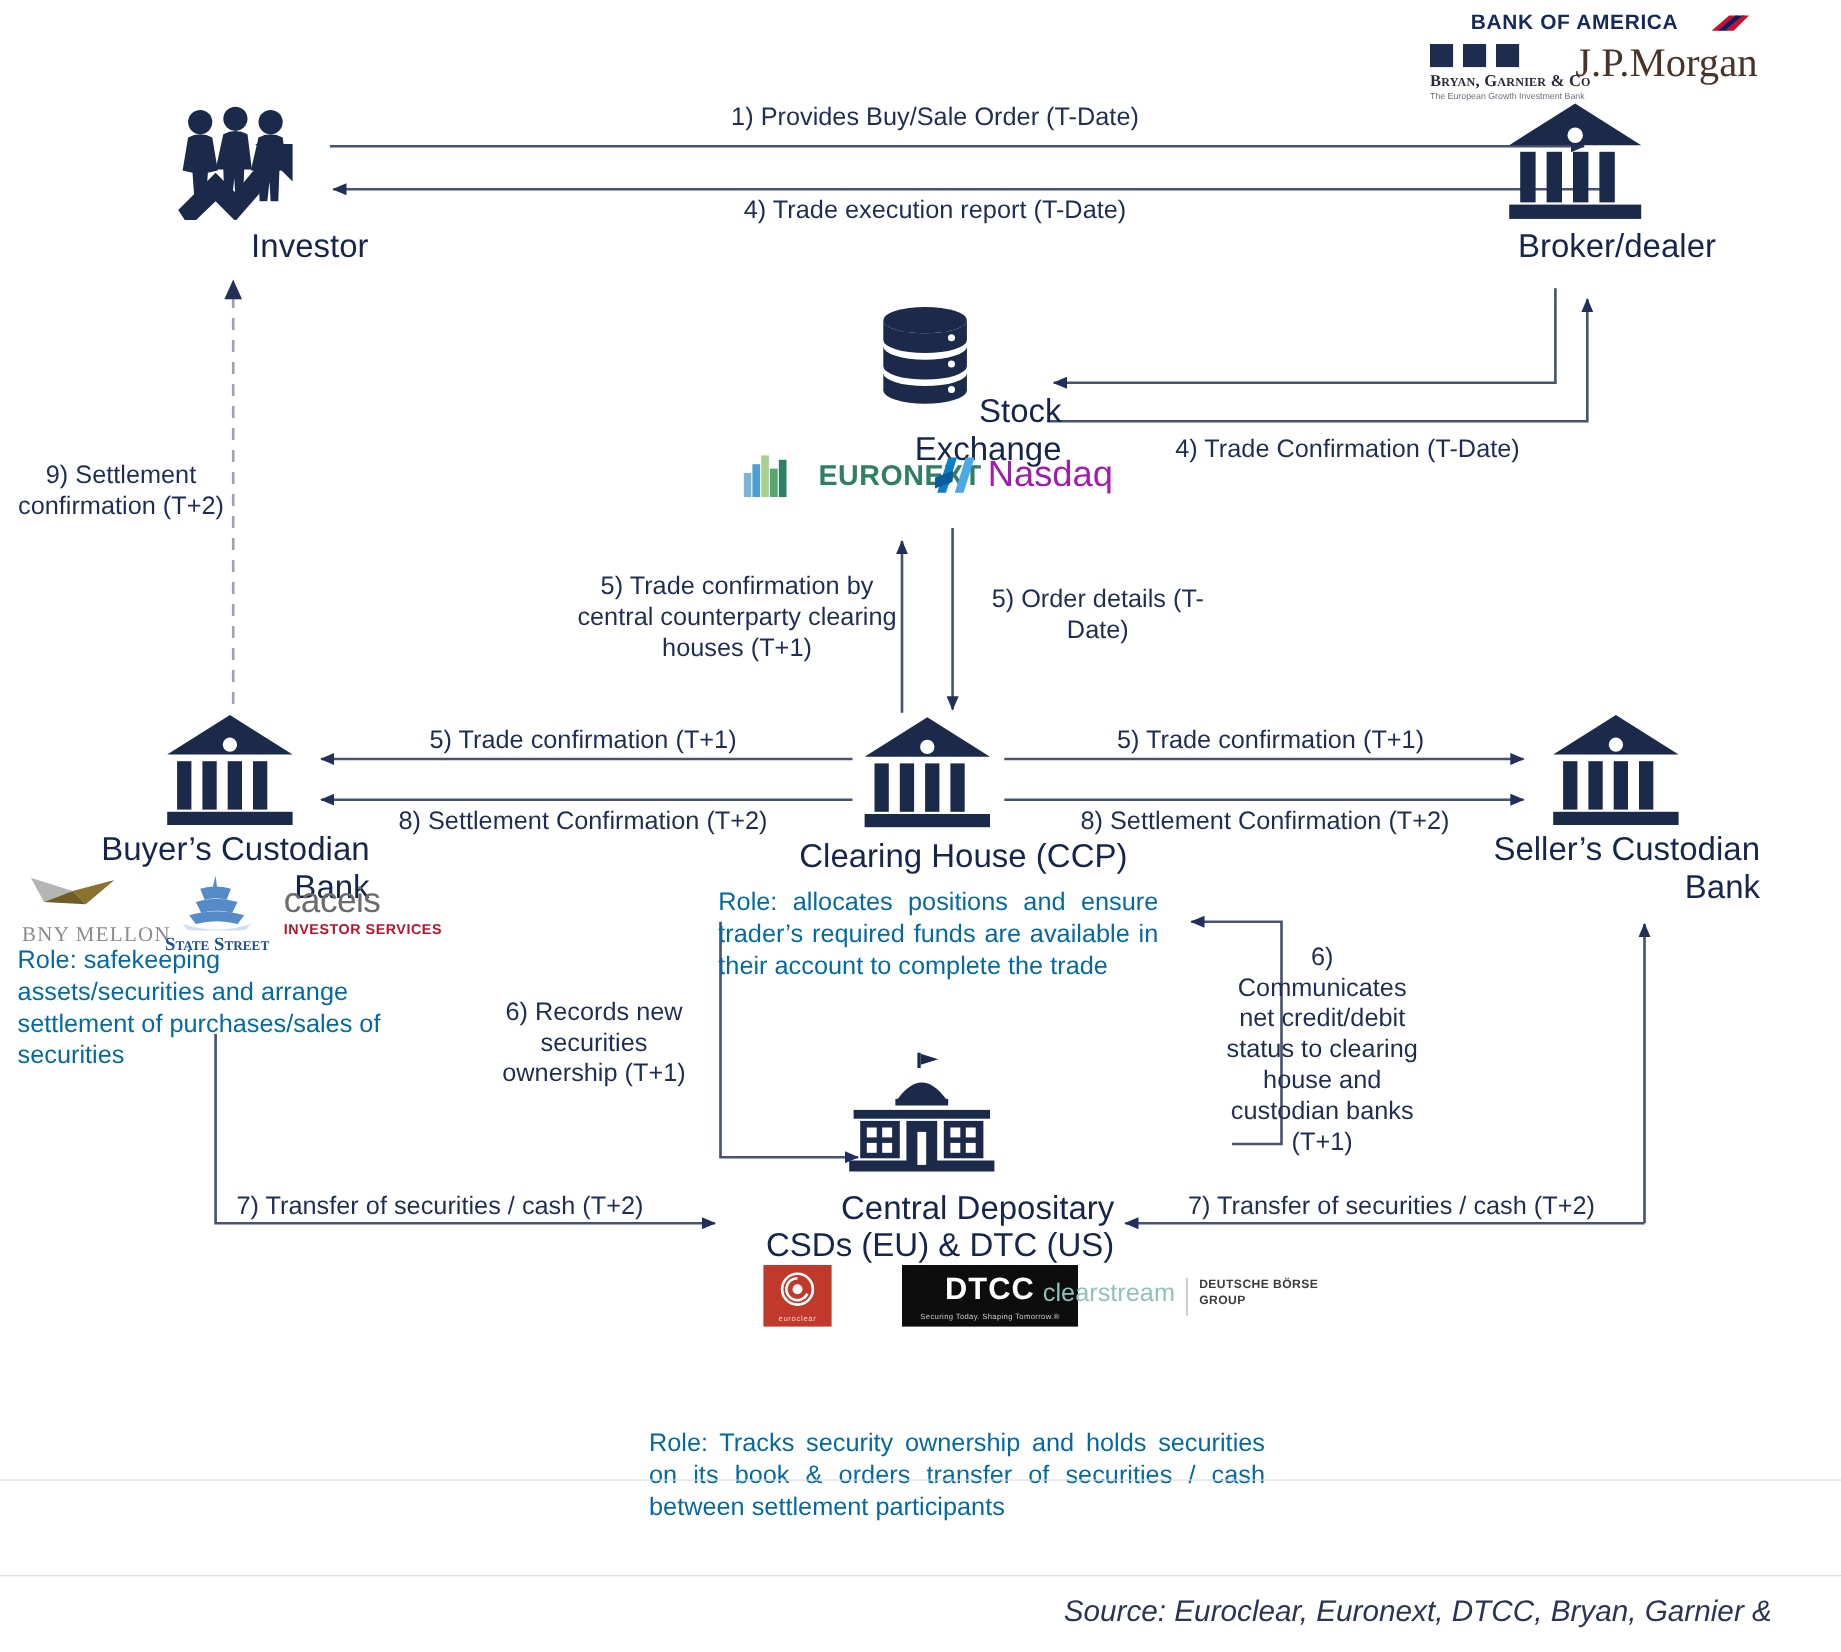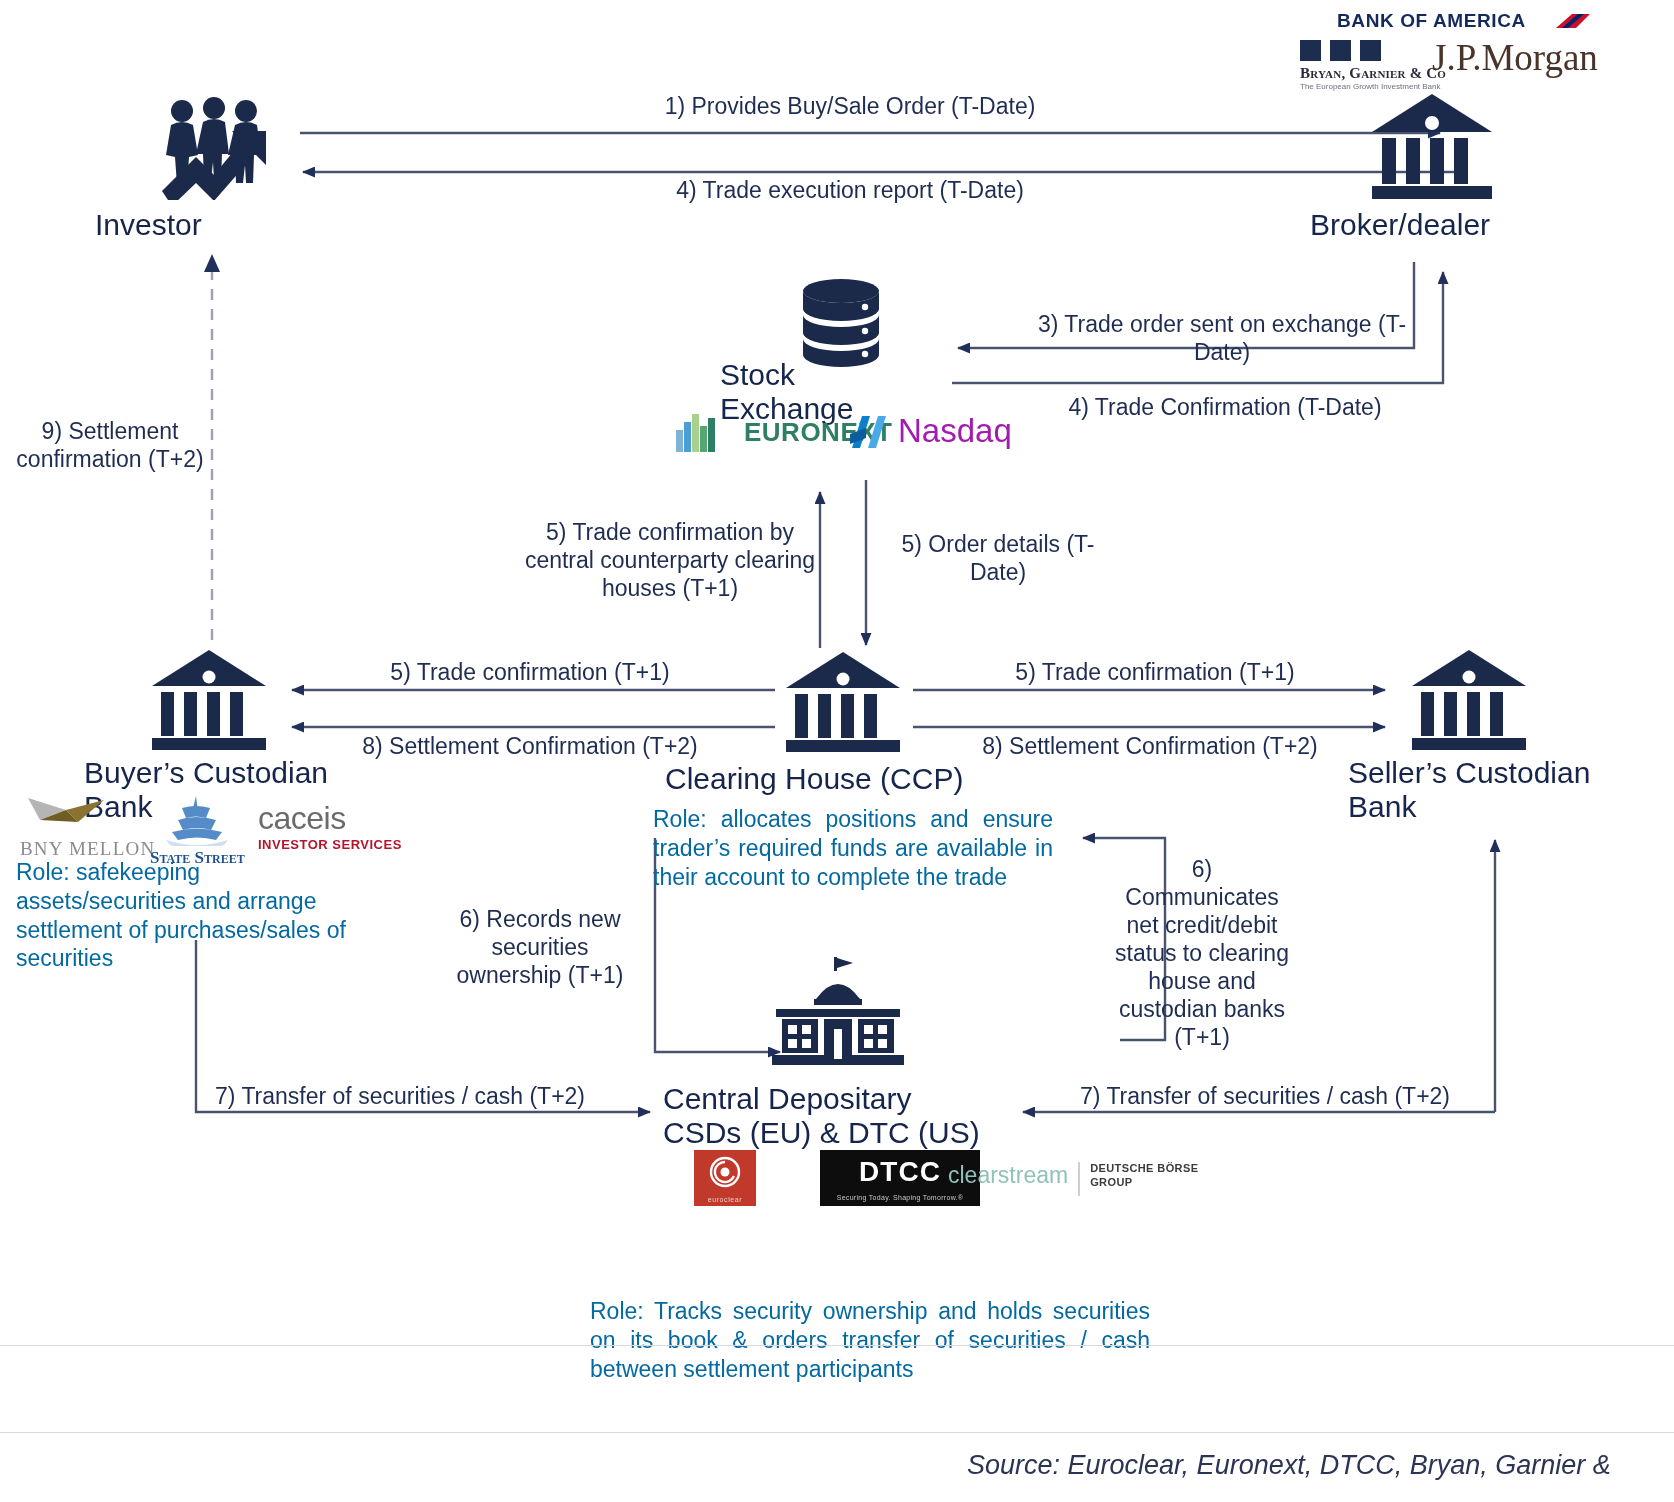--- a/index.html
+++ b/index.html
@@ -17,21 +17,21 @@
     height: 1502px;
     background: #ffffff;
     overflow: hidden;
   }
   .abs { position: absolute; }
 
   
   .node-label {
     font-size: 30px;
     color: #16254c;
-    text-align: left;
+    text-align: right;
     line-height: 1.12;
     white-space: pre-line;
   }
   .flow-label {
     font-size: 23px;
     color: #1f2d52;
     text-align: center;
     line-height: 1.22;
     white-space: pre-line;
   }
@@ -506,21 +506,20 @@
     <span class="db-divider" style="height:34px;"></span>
     <span class="db-text">DEUTSCHE BÖRSE
 GROUP</span>
   </div>
 
   <div class="abs role-text justify" style="left:590px; top:1297px; width:560px;">Role: Tracks security ownership and holds securities on its book &amp; orders transfer of securities / cash between settlement participants</div>
 
   <div class="abs flow-label" style="left:620px; top:92px; width:460px;">1) Provides Buy/Sale Order (T-Date)</div>
   <div class="abs flow-label" style="left:620px; top:176px; width:460px;">4) Trade execution report  (T-Date)</div>
 
-  <div class="abs flow-label" style="left:1022px; top:310px; width:400px;">3) Trade order sent on exchange (T-Date)</div>
   <div class="abs flow-label" style="left:1060px; top:393px; width:330px;">4) Trade Confirmation  (T-Date)</div>
 
   <div class="abs flow-label" style="left:520px; top:518px; width:300px;">5) Trade confirmation by central counterparty clearing houses (T+1)</div>
   <div class="abs flow-label" style="left:888px; top:530px; width:220px;">5) Order details (T-Date)</div>
 
   <div class="abs flow-label" style="left:350px; top:658px; width:360px;">5) Trade confirmation (T+1)</div>
   <div class="abs flow-label" style="left:340px; top:732px; width:380px;">8) Settlement Confirmation (T+2)</div>
   <div class="abs flow-label" style="left:975px; top:658px; width:360px;">5) Trade confirmation (T+1)</div>
   <div class="abs flow-label" style="left:960px; top:732px; width:380px;">8) Settlement Confirmation (T+2)</div>
 

